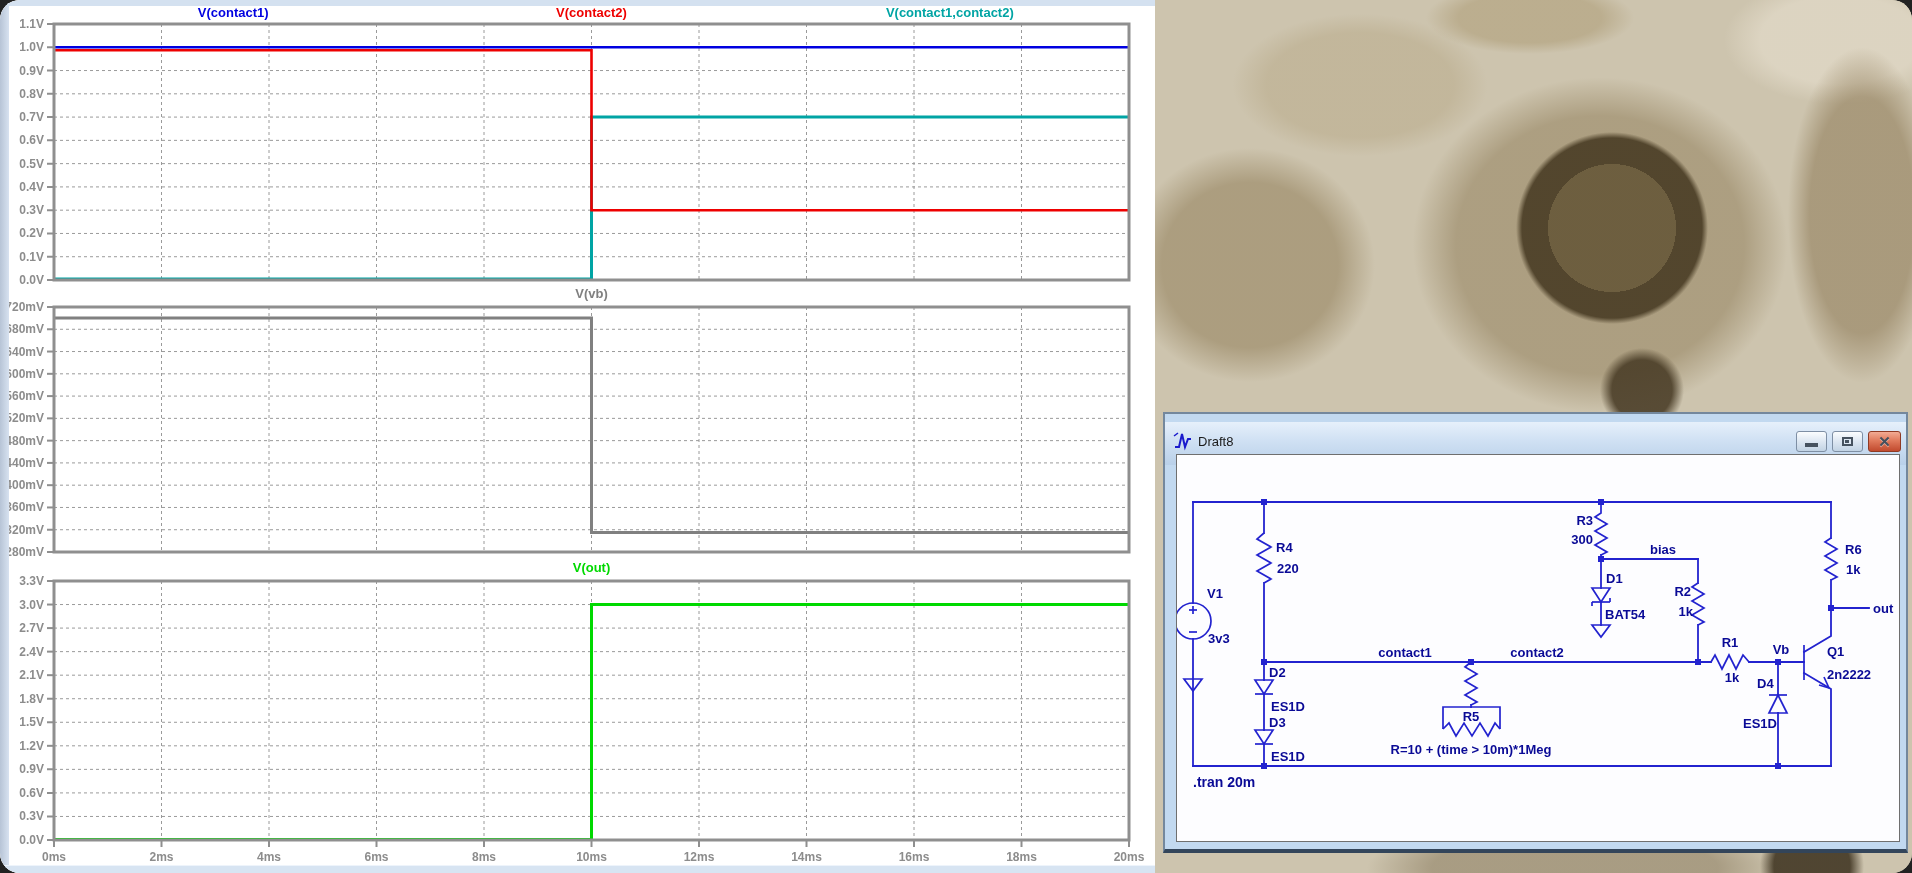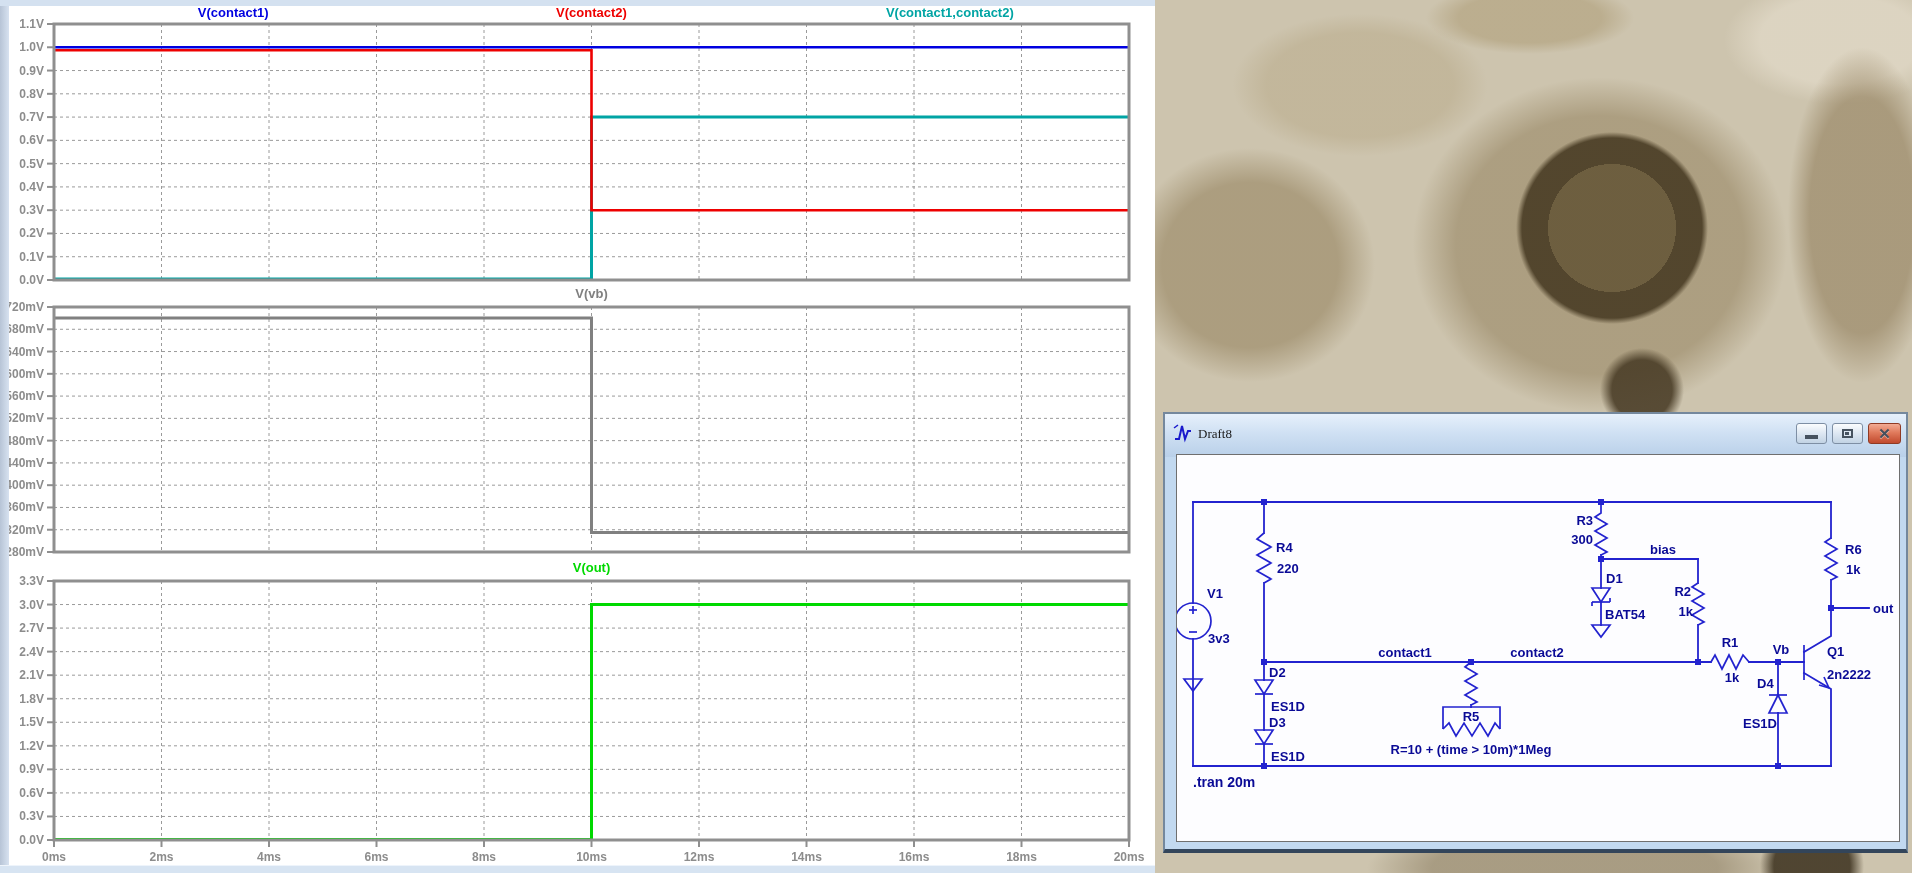--- a/index.html
+++ b/index.html
@@ -1,17 +1,17 @@
 <!DOCTYPE html>
 <html><head>
 <meta charset="utf-8">
 <style>
   html,body{margin:0;padding:0;background:#222;}
   .stage{position:relative;width:1912px;height:873px;overflow:hidden;
-         font-family:"Liberation Sans",sans-serif;background:#cdc4ae;}
+         font-family:"Liberation Sans",sans-serif;background:#cdc4ae;border-radius:20px;}
 
   
   #desktop{position:absolute;left:1155px;top:0;width:757px;height:873px;
     background-color:#cdc4ae;
     background-image:
       radial-gradient(circle at 457px 228px, rgba(104,89,58,.92) 0 64px, rgba(78,65,41,.95) 64px 90px, rgba(78,65,41,0) 96px),
       radial-gradient(circle at 487px 390px, rgba(75,62,40,.9) 0 30px, rgba(75,62,40,0) 42px),
       radial-gradient(ellipse 240px 215px at 445px 245px, rgba(146,128,92,.55) 0 60%, rgba(146,128,92,0) 78%),
       radial-gradient(ellipse 160px 150px at 95px 265px, rgba(150,132,96,.6) 0 55%, rgba(150,132,96,0) 78%),
       radial-gradient(ellipse 170px 95px at 205px 85px, rgba(186,172,140,.55) 0 55%, rgba(186,172,140,0) 75%),
@@ -29,22 +29,22 @@
   .edge-top{position:absolute;left:0;top:0;width:1155px;height:6px;background:#d4e1f0;}
   .edge-bottom{position:absolute;left:0;top:865px;width:1155px;height:8px;
                background:#d7e4f2;border-top:1px solid #eef4fb;}
   #plot-svg{position:absolute;left:0;top:0;}
   #plot-svg text{font-family:"Liberation Sans",sans-serif;font-weight:bold;}
 
   
   #schem-window{position:absolute;left:1163px;top:412px;width:745px;height:441px;
     box-sizing:border-box;border:2px solid #74889d;border-bottom:4px solid #33455a;
     background:#c2d9f0;}
-  .titlebar{position:absolute;left:0;top:0;right:0;height:43px;
-    background:linear-gradient(#e6f0fb,#cfe0f3 45%,#b9d0e9);font-family:Liberation Serif, serif;}
+  .titlebar{position:absolute;left:0;top:8px;right:0;height:43px;
+    background:linear-gradient(#e6f0fb,#cfe0f3 45%,#b9d0e9);}
   .tb-icon{position:absolute;left:8px;top:9px;width:20px;height:20px;}
   .tb-title{position:absolute;left:33px;top:12px;font-size:13px;color:#1a1a1a;}
   .tb-btns{position:absolute;top:9px;right:5px;display:flex;gap:5px;}
   .tb-btn{width:31px;height:21px;box-sizing:border-box;border:1px solid #7e8fa4;border-radius:3px;
     background:linear-gradient(#fbfdfe,#dde7f2 50%,#c2d3e4);position:relative;}
   .tb-btn.close{width:33px;background:linear-gradient(#f2ab94,#e07a5c 45%,#c14a2e);border-color:#8f3a24;}
   .glyph-min{position:absolute;left:8px;top:11px;width:13px;height:4px;background:#46525f;}
   .glyph-restore{position:absolute;left:9px;top:5px;width:11px;height:9px;box-sizing:border-box;
     border:2px solid #46525f;background:#dde7f2;}
   .glyph-restore::after{content:"";position:absolute;left:1px;top:1px;width:4px;height:3px;background:#46525f;}

